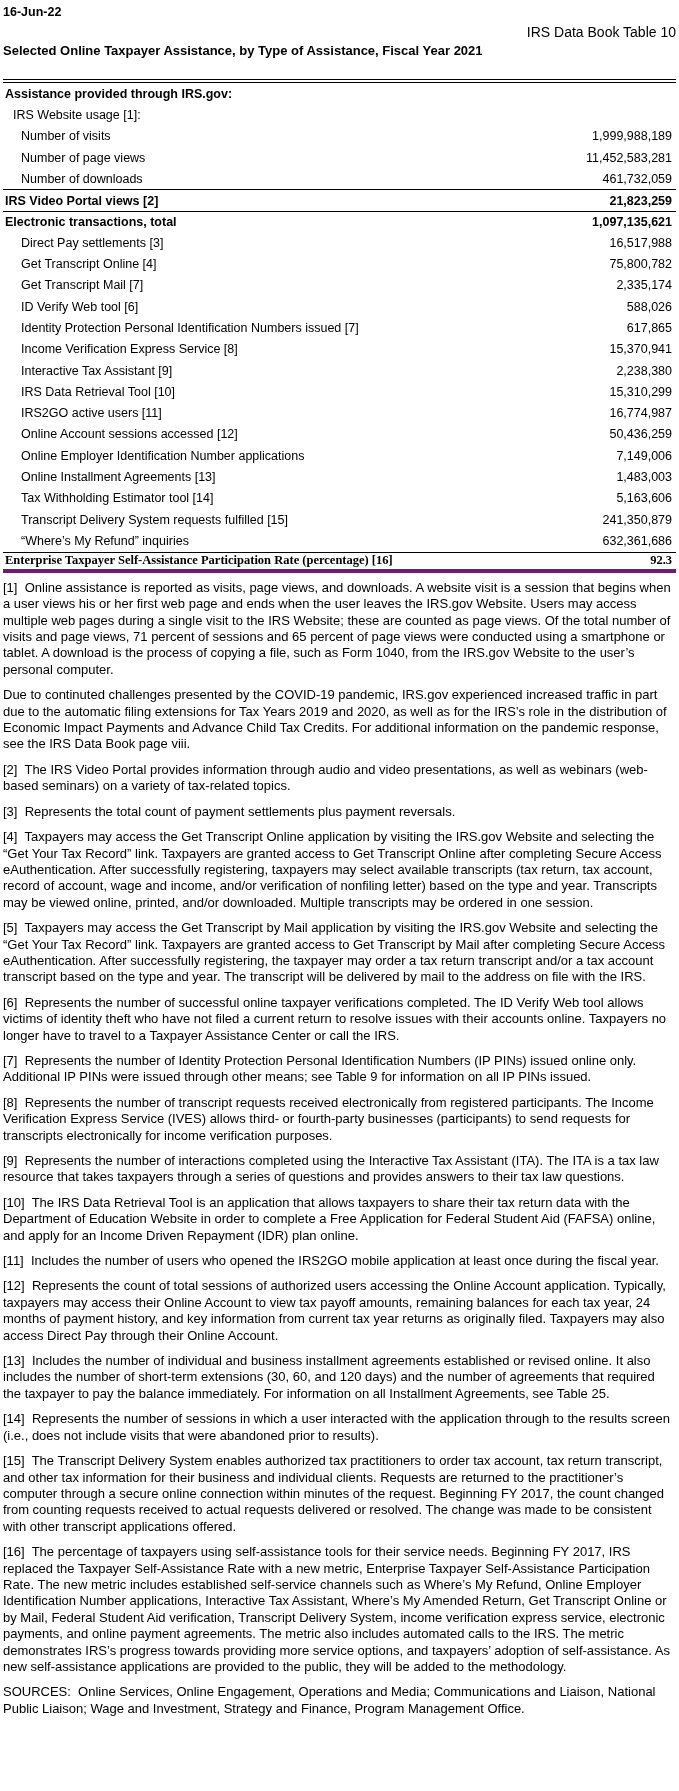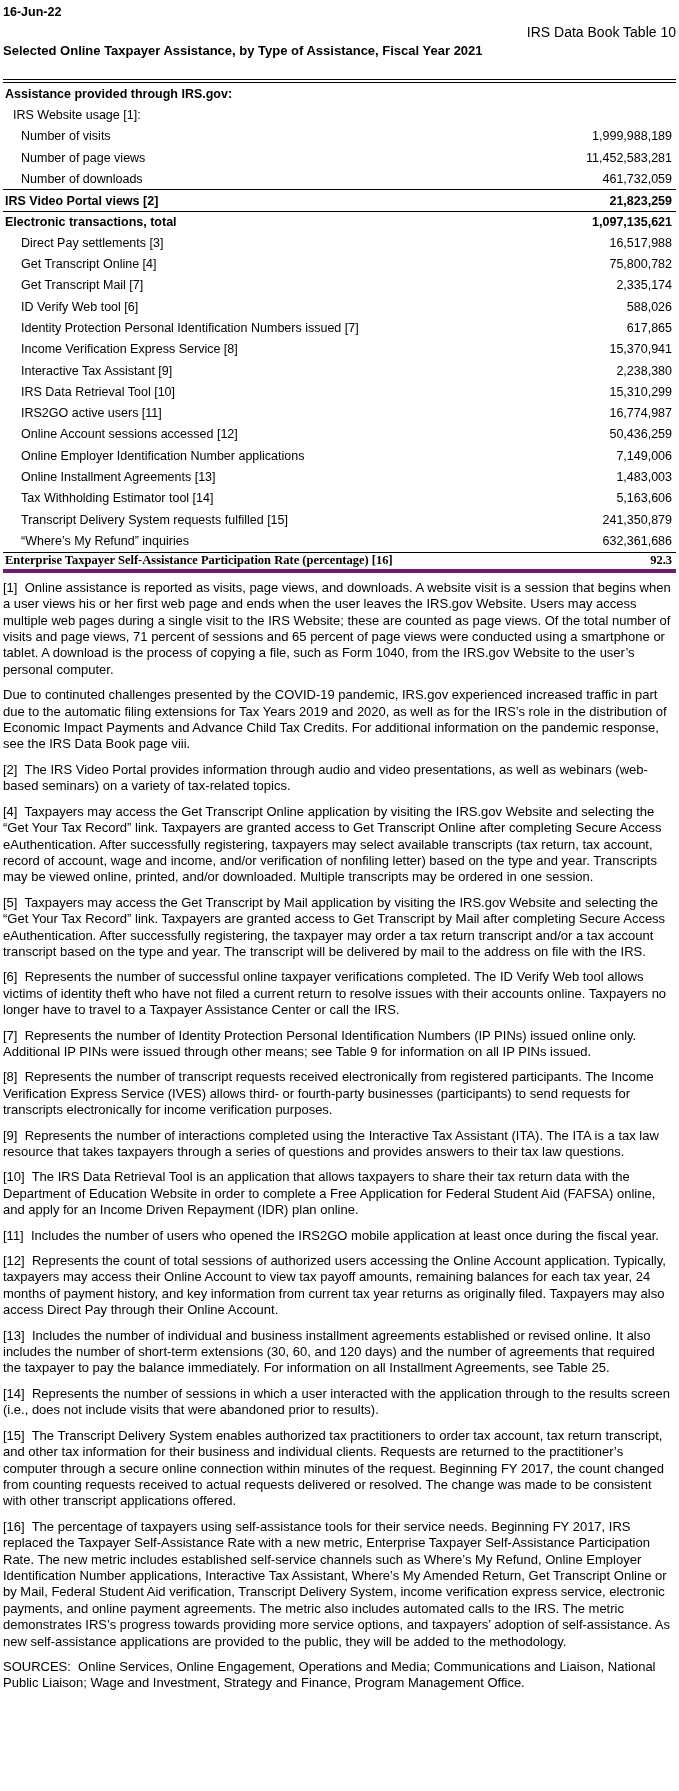--- a/index.html
+++ b/index.html
@@ -139,20 +139,21 @@
           <span class="cell-label">Enterprise Taxpayer Self-Assistance Participation Rate (percentage) [16]</span>
           <span class="cell-value">92.3</span>
         </div>
       </div>
   </div>
 
   <div class="footnotes">
       <p>[1]  Online assistance is reported as visits, page views, and downloads. A website visit is a session that begins when a user views his or her first web page and ends when the user leaves the IRS.gov Website. Users may access multiple web pages during a single visit to the IRS Website; these are counted as page views. Of the total number of visits and page views, 71 percent of sessions and 65 percent of page views were conducted using a smartphone or tablet. A download is the process of copying a file, such as Form 1040, from the IRS.gov Website to the user’s personal computer.</p>
       <p>Due to continuted challenges presented by the COVID-19 pandemic, IRS.gov experienced increased traffic in part due to the automatic filing extensions for Tax Years 2019 and 2020, as well as for the IRS’s role in the distribution of Economic Impact Payments and Advance Child Tax Credits. For additional information on the pandemic response, see the IRS Data Book page viii.</p>
       <p>[2]  The IRS Video Portal provides information through audio and video presentations, as well as webinars (web-based seminars) on a variety of tax-related topics.</p>
+      <p>[3]  Represents the total count of payment settlements plus payment reversals.</p>
       <p>[4]  Taxpayers may access the Get Transcript Online application by visiting the IRS.gov Website and selecting the “Get Your Tax Record” link. Taxpayers are granted access to Get Transcript Online after completing Secure Access eAuthentication. After successfully registering, taxpayers may select available transcripts (tax return, tax account, record of account, wage and income, and/or verification of nonfiling letter) based on the type and year. Transcripts may be viewed online, printed, and/or downloaded. Multiple transcripts may be ordered in one session.</p>
       <p>[5]  Taxpayers may access the Get Transcript by Mail application by visiting the IRS.gov Website and selecting the “Get Your Tax Record” link. Taxpayers are granted access to Get Transcript by Mail after completing Secure Access eAuthentication. After successfully registering, the taxpayer may order a tax return transcript and/or a tax account transcript based on the type and year. The transcript will be delivered by mail to the address on file with the IRS.</p>
       <p>[6]  Represents the number of successful online taxpayer verifications completed. The ID Verify Web tool allows victims of identity theft who have not filed a current return to resolve issues with their accounts online. Taxpayers no longer have to travel to a Taxpayer Assistance Center or call the IRS.</p>
       <p>[7]  Represents the number of Identity Protection Personal Identification Numbers (IP PINs) issued online only. Additional IP PINs were issued through other means; see Table 9 for information on all IP PINs issued.</p>
       <p>[8]  Represents the number of transcript requests received electronically from registered participants. The Income Verification Express Service (IVES) allows third- or fourth-party businesses (participants) to send requests for transcripts electronically for income verification purposes.</p>
       <p>[9]  Represents the number of interactions completed using the Interactive Tax Assistant (ITA). The ITA is a tax law resource that takes taxpayers through a series of questions and provides answers to their tax law questions.</p>
       <p>[10]  The IRS Data Retrieval Tool is an application that allows taxpayers to share their tax return data with the Department of Education Website in order to complete a Free Application for Federal Student Aid (FAFSA) online, and apply for an Income Driven Repayment (IDR) plan online.</p>
       <p>[11]  Includes the number of users who opened the IRS2GO mobile application at least once during the fiscal year.</p>
       <p>[12]  Represents the count of total sessions of authorized users accessing the Online Account application. Typically, taxpayers may access their Online Account to view tax payoff amounts, remaining balances for each tax year, 24 months of payment history, and key information from current tax year returns as originally filed. Taxpayers may also access Direct Pay through their Online Account.</p>
       <p>[13]  Includes the number of individual and business installment agreements established or revised online. It also includes the number of short-term extensions (30, 60, and 120 days) and the number of agreements that required the taxpayer to pay the balance immediately. For information on all Installment Agreements, see Table 25.</p>

